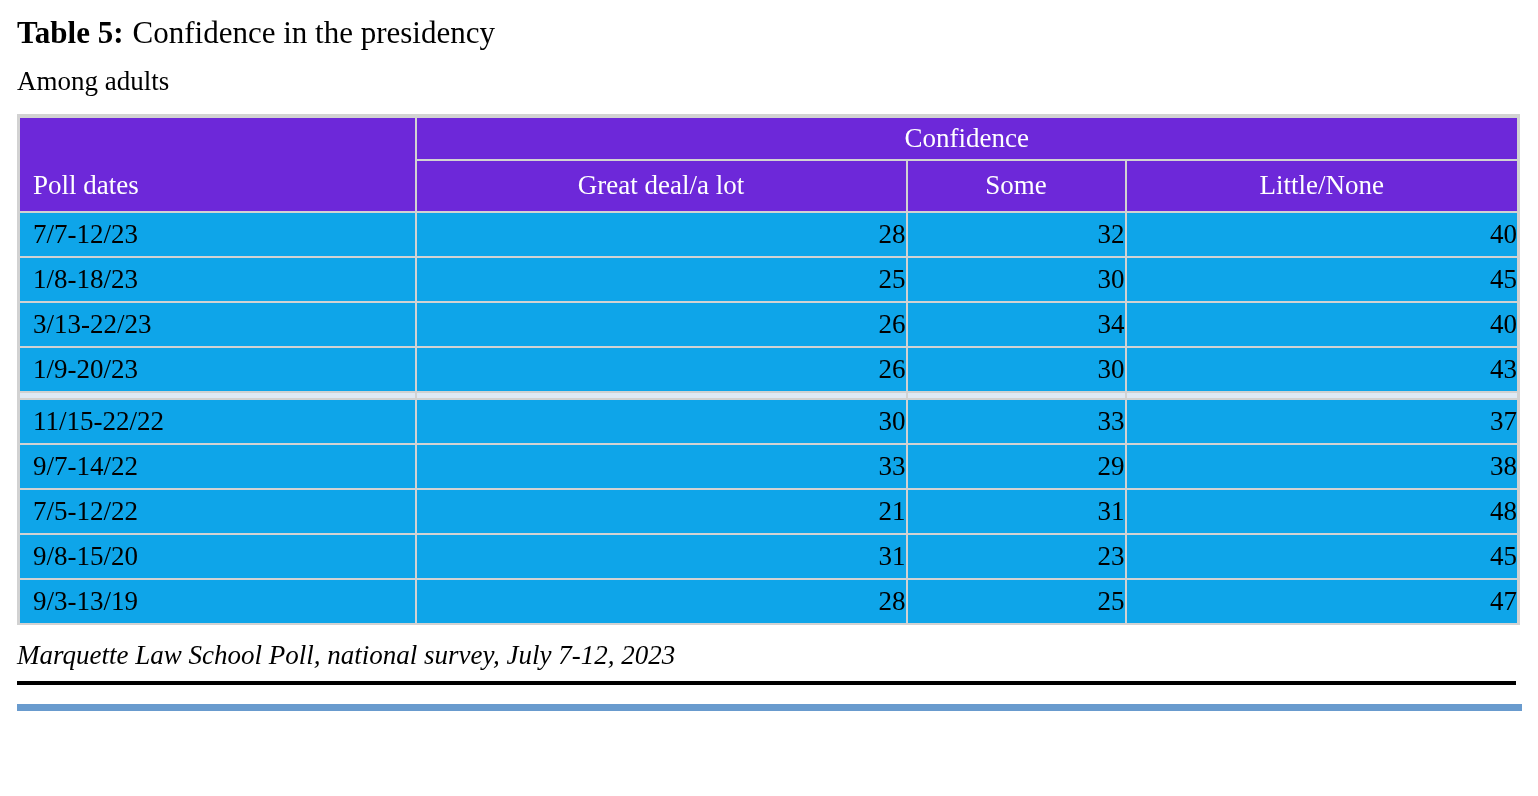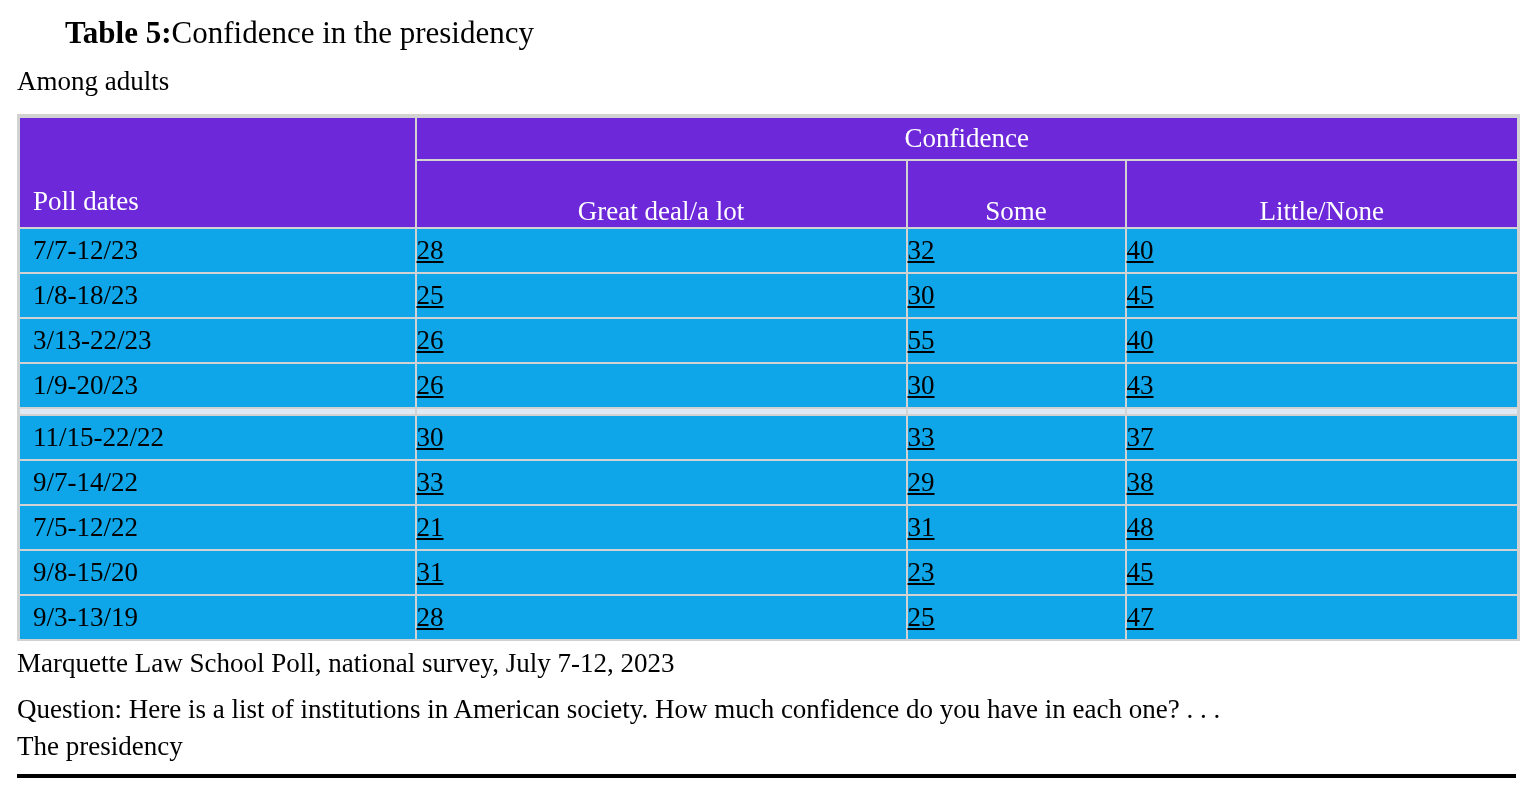--- a/index.html
+++ b/index.html
@@ -6,22 +6,22 @@
   html, body {
     width: 1538px; height: 796px;
     background: #ffffff;
     font-family: "Liberation Serif", "DejaVu Serif", serif;
     color: #000000;
     overflow: hidden;
   }
   .page { padding: 14px 18px 0 17px; }
 
   .title { font-size: 31px; line-height: 38px; }
-  .title .prefix { font-weight: bold; margin-left: 48px; }
-  .title .rest { }
+  .title .prefix { font-weight: bold; }
+  .title .rest { margin-left: 9px; }
   .subtitle { font-size: 27px; line-height: 34px; margin-top: 12px; }
 
   table.poll {
     border-collapse: collapse;
     margin-top: 16px;
     table-layout: fixed;
     width: 1500px;
     border-top: 4px solid #d2d2d2;
     border-left: 3px solid #d2d2d2;
     border-right: 3px solid #d2d2d2;
@@ -42,29 +42,30 @@
   }
   th.group {
     text-align: center;
     font-weight: bold;
     height: 44px;
     border-bottom: 4px solid #d2d2d2;
   }
   th.sub {
     text-align: center;
     vertical-align: bottom;
-    height: 68px;
+    height: 52px;
+    padding-bottom: 10px;
   }
   tr.data { background: #0ea5e9; }
   tr.data td { height: 45px; }
   td.date { text-align: left; padding-left: 13px; }
-  td.num { text-align: left; text-decoration: underline; }
+  td.num { text-align: right; }
   tr.sep td { height: 7px; background: #dfe9f4; padding: 0; }
 
-  .footer-source { font-size: 27px; line-height: 34px; margin-top: 5px; }
+  .footer-source { font-size: 27px; line-height: 34px; margin-top: 13px; font-style: italic; }
   .footer-question { font-size: 27px; line-height: 37px; margin-top: 11px; }
   .rule {
     margin-top: 9px;
     width: 1499px; height: 4px;
     background: #000000;
   }
   .next-table-peek {
     margin-top: 19px;
     width: 1505px; height: 7px;
     background: #699bce;
@@ -107,21 +108,21 @@
     </tr>
     <tr class="data">
       <td class="date">1/8-18/23</td>
       <td class="num">25</td>
       <td class="num">30</td>
       <td class="num">45</td>
     </tr>
     <tr class="data">
       <td class="date">3/13-22/23</td>
       <td class="num">26</td>
-      <td class="num">55</td>
+      <td class="num">34</td>
       <td class="num">40</td>
     </tr>
     <tr class="data">
       <td class="date">1/9-20/23</td>
       <td class="num">26</td>
       <td class="num">30</td>
       <td class="num">43</td>
     </tr>
 
     <tr class="sep">
@@ -159,22 +160,18 @@
       <td class="date">9/3-13/19</td>
       <td class="num">28</td>
       <td class="num">25</td>
       <td class="num">47</td>
     </tr>
   </tbody>
     </table>
 
   <div class="footer-source">Marquette Law School Poll, national survey, July 7-12, 2023</div>
 
-  <div class="footer-question">
-    <div>Question: Here is a list of institutions in American society. How much confidence do you have in each one? . . .</div>
-    <div>The presidency</div>
-  </div>
 
   <div class="rule"></div>
 
   <div class="next-table-peek"></div>
 
 </div>
 
 </body></html>

